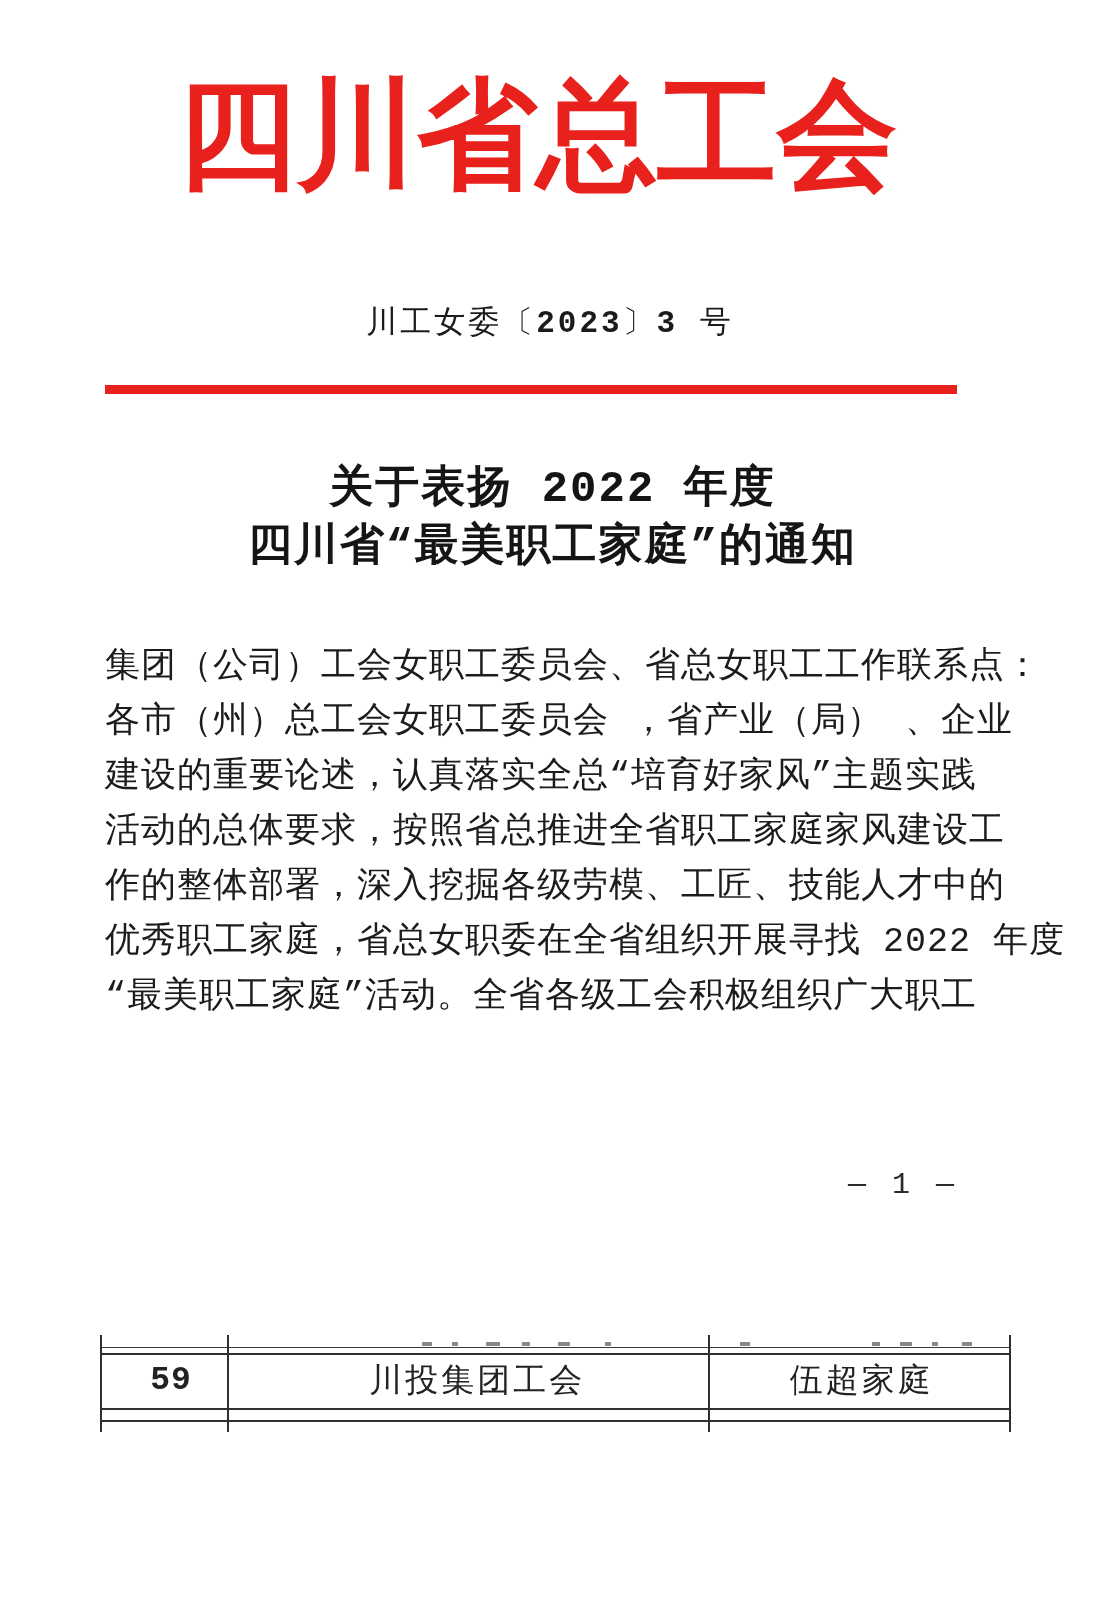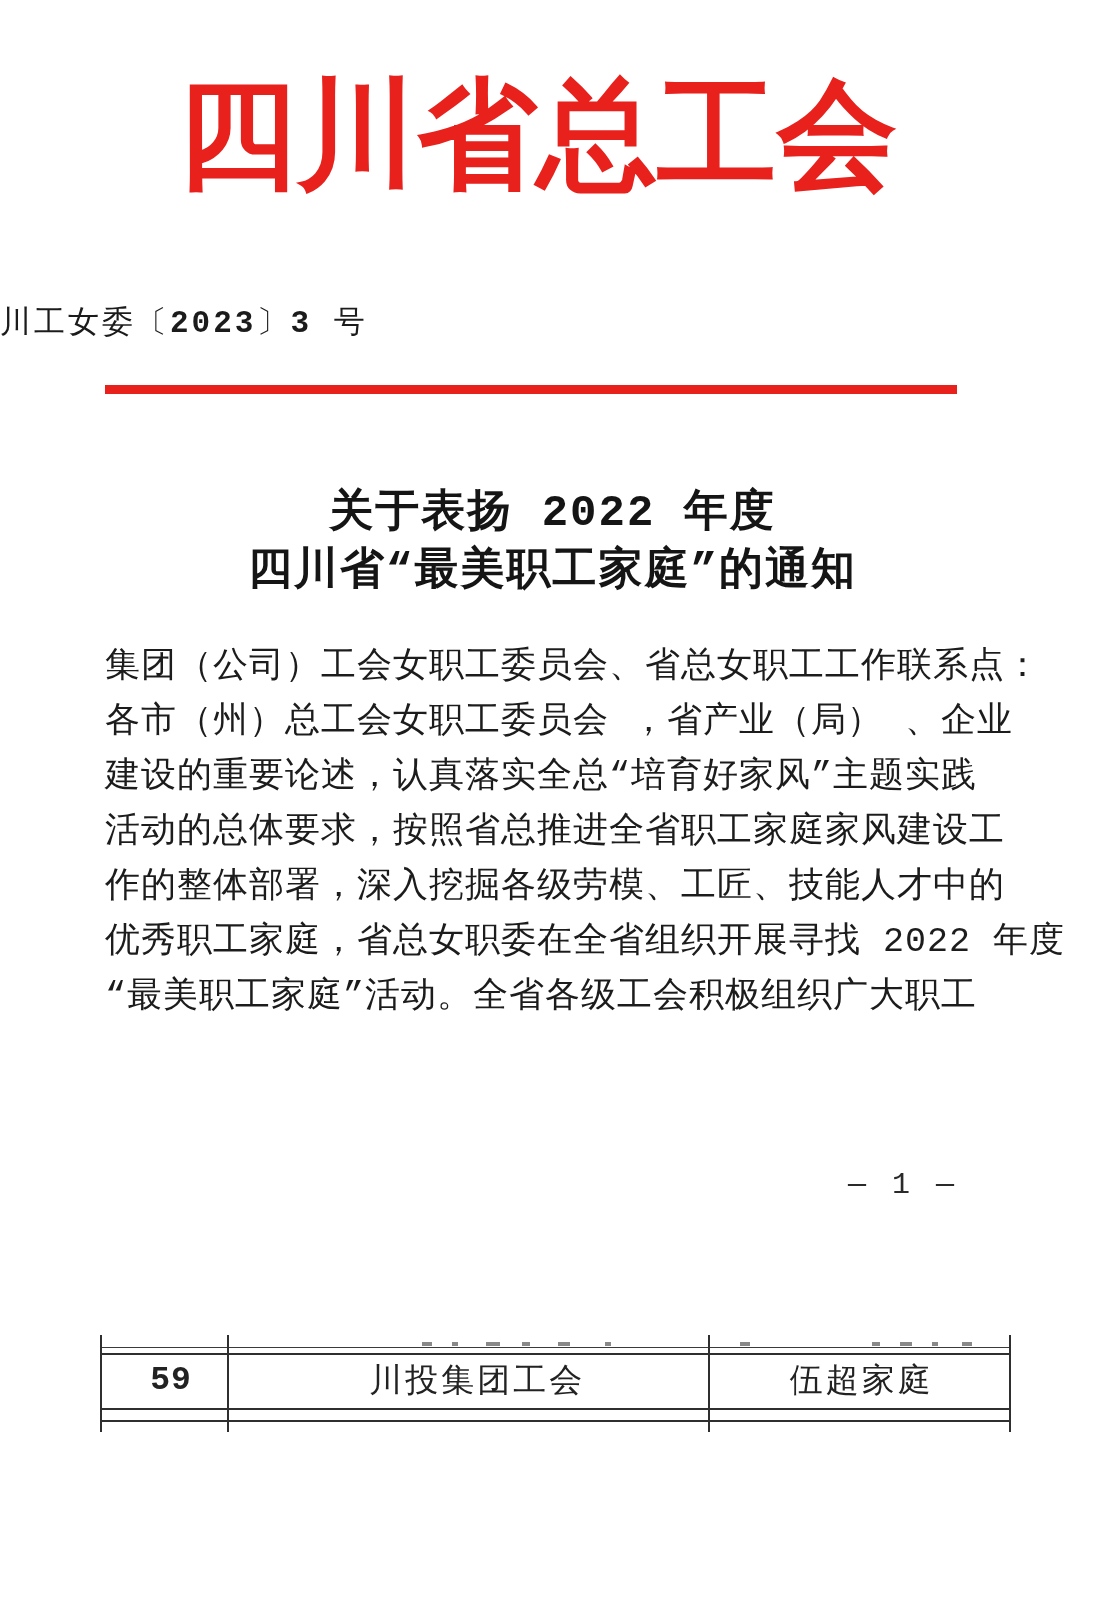--- a/index.html
+++ b/index.html
@@ -23,20 +23,21 @@
     font-weight: bold;
     color: #e8211d;
     letter-spacing: 0px;
     white-space: nowrap;
   }
 
   
   .doc-number {
     position: absolute;
     top: 303px; left: 0; width: 1100px;
+    text-align: center;
     font-size: 31px;
     line-height: 42px;
     letter-spacing: 3px;
     color: #1b1b1b;
     white-space: nowrap;
   }
   .doc-number .num { font-weight: bold; }
 
   
   .red-rule {
@@ -49,21 +50,20 @@
   
   .headline {
     position: absolute;
     top: 460px; left: 0; width: 1105px;
     text-align: center;
     font-weight: bold;
     font-size: 44px;
     line-height: 58px;
     color: #151515;
     letter-spacing: 2px;
-    margin-top: 24px;
   }
 
   
   .body-text {
     position: absolute;
     top: 640px; left: 105px; width: 855px;
     font-size: 35px;
     color: #1c1c1c;
   }
   .body-line {

